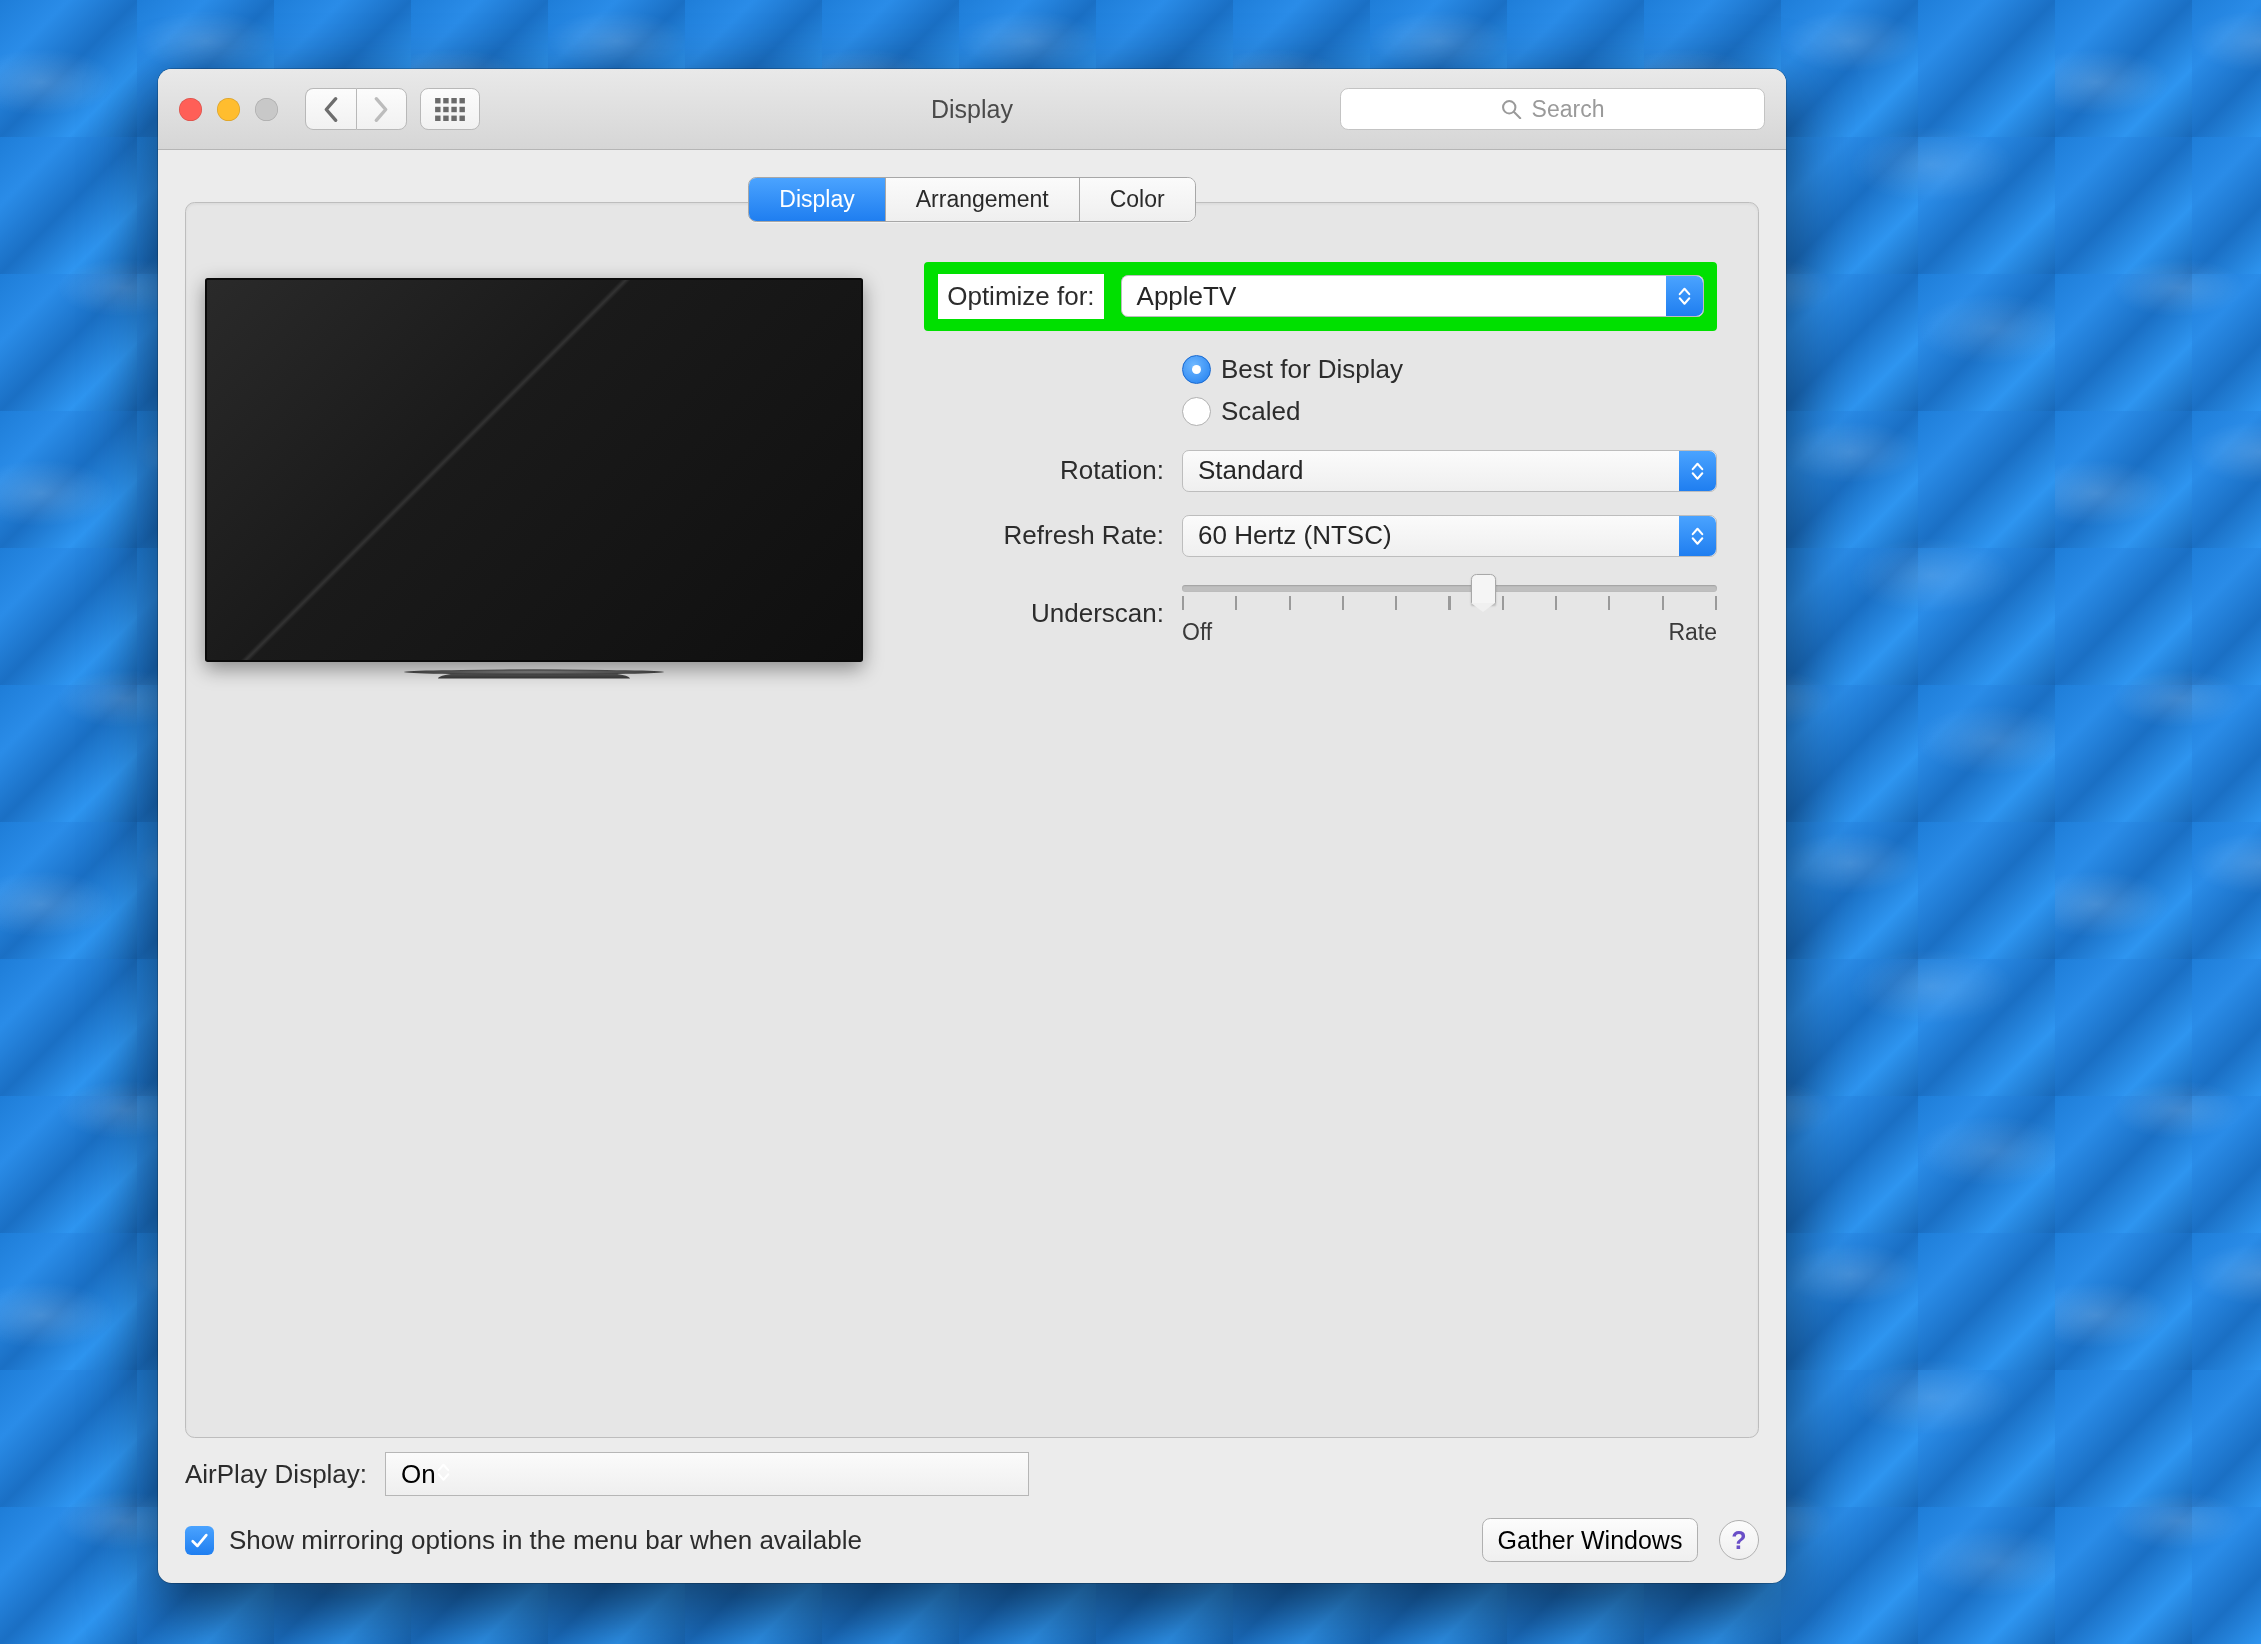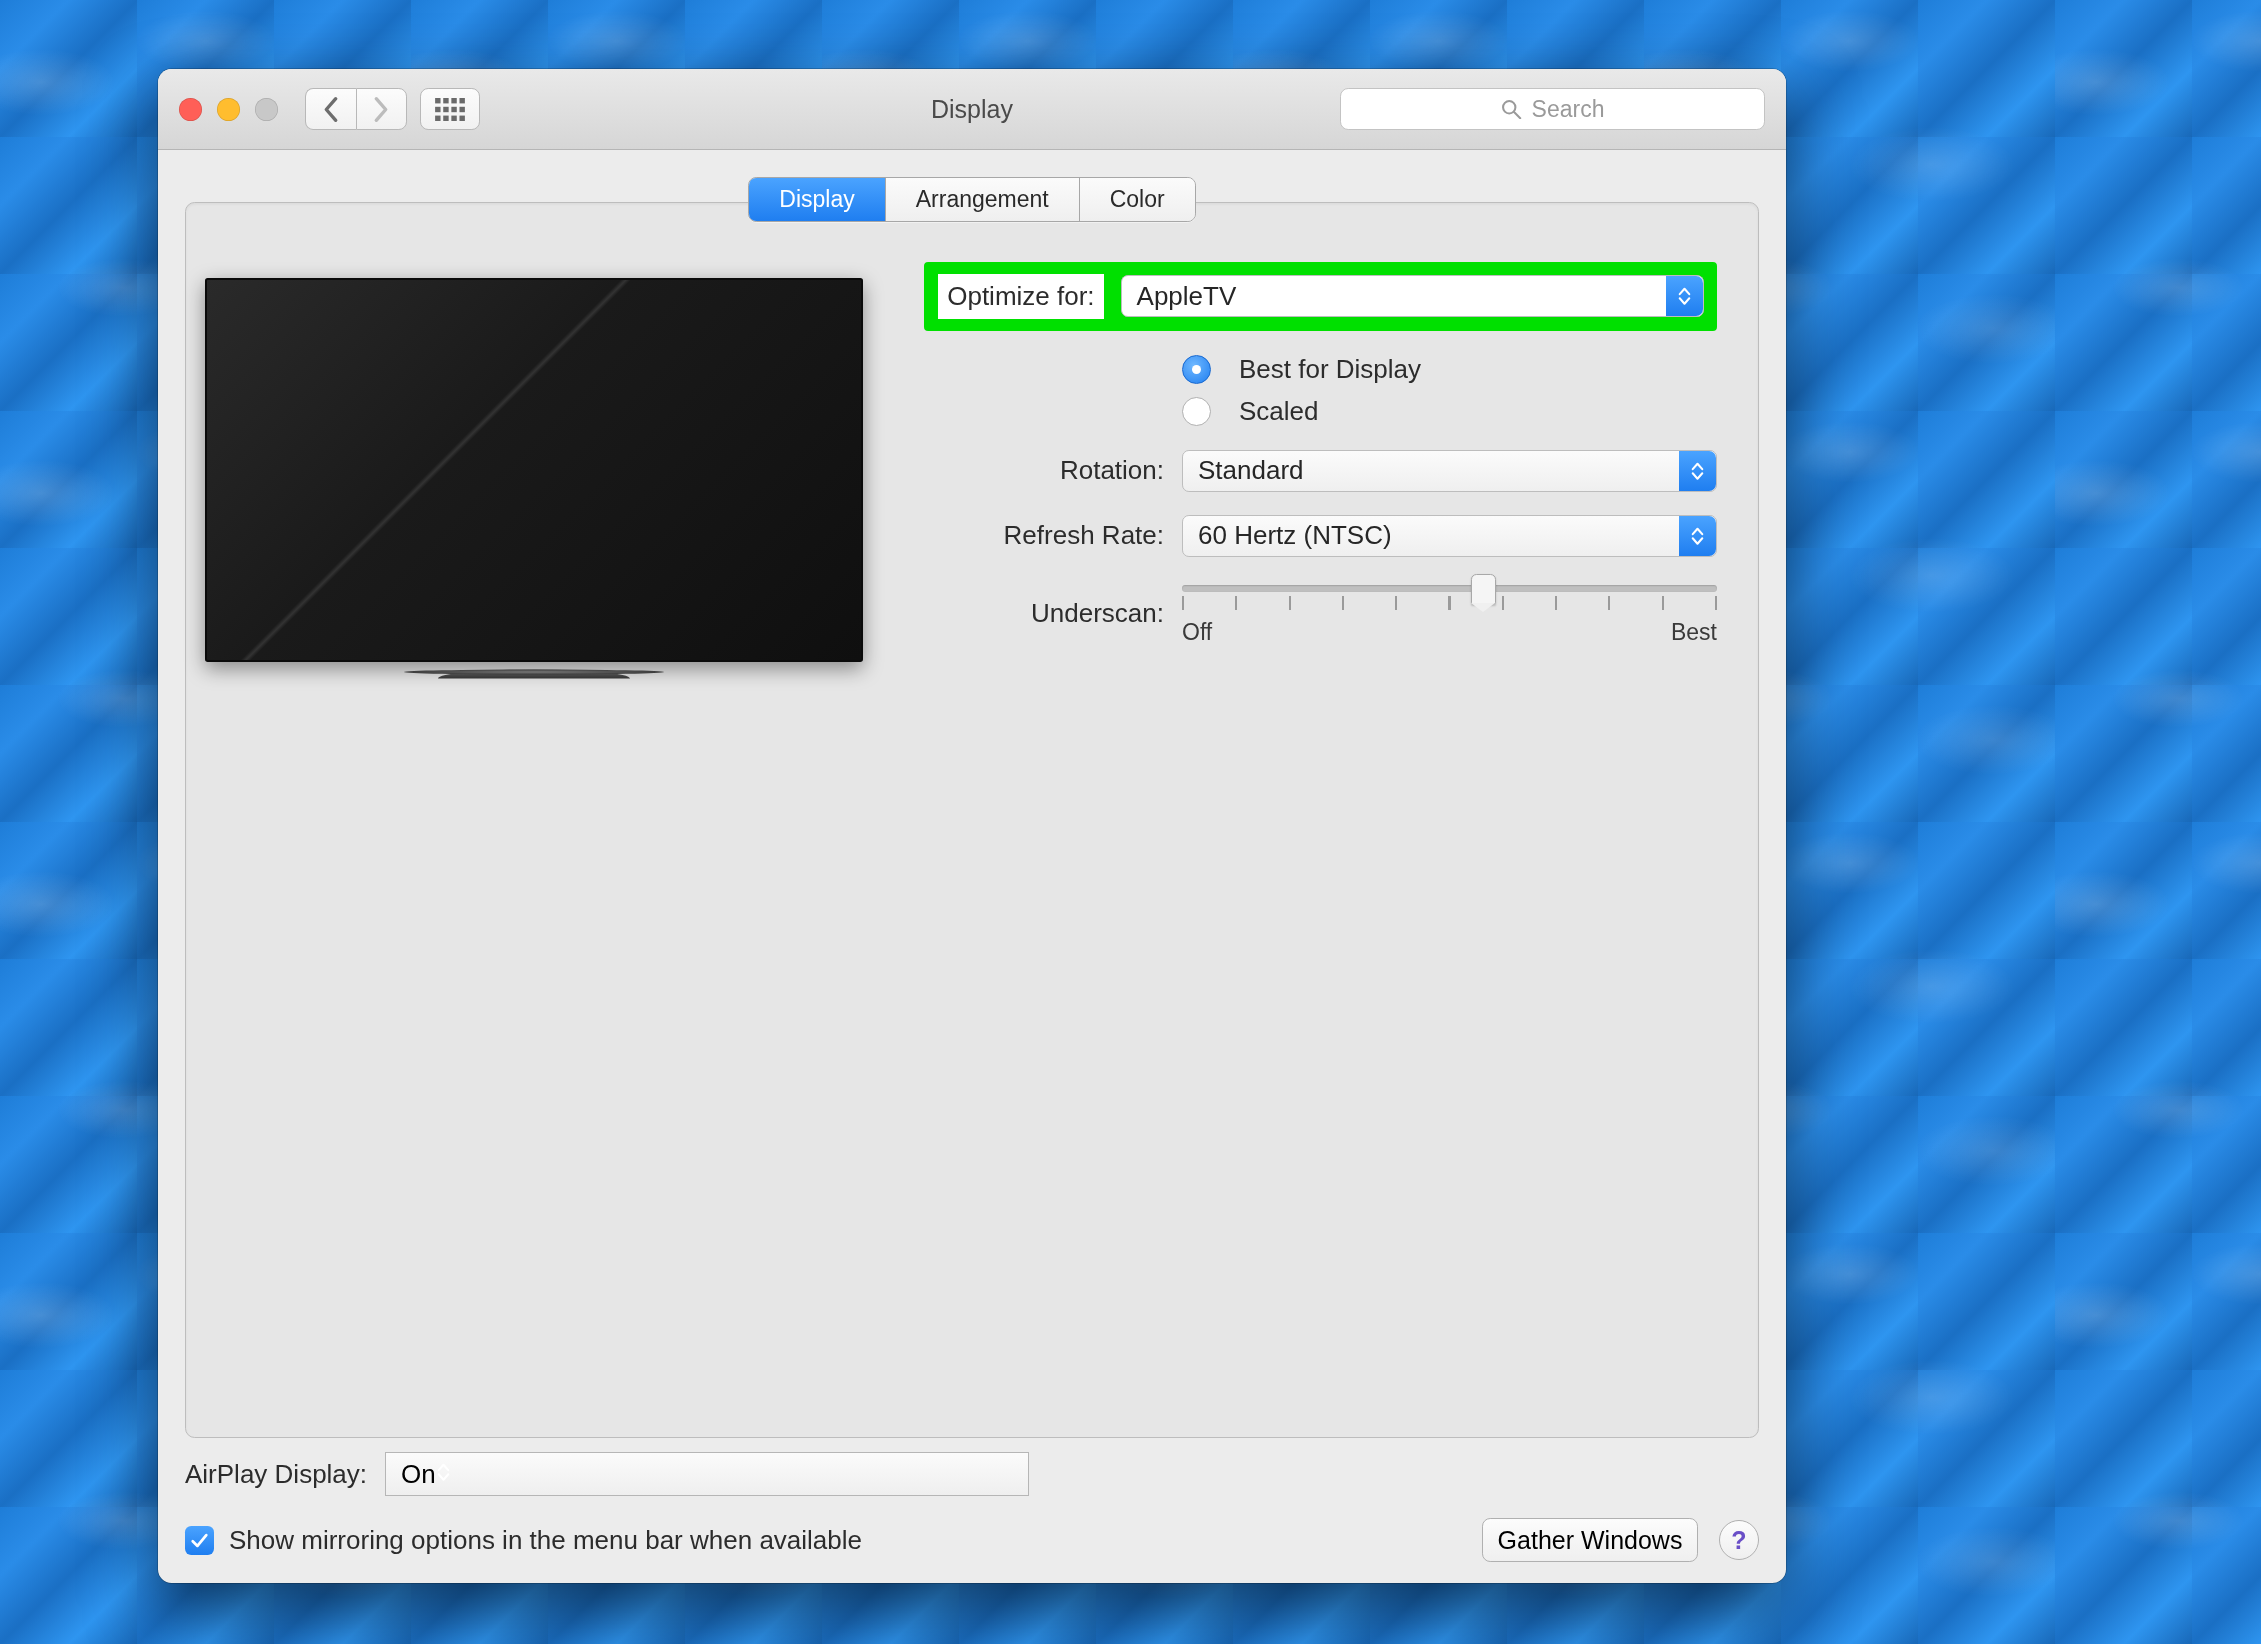--- a/index.html
+++ b/index.html
@@ -146,21 +146,21 @@
   .popup.gray { background: linear-gradient(#fbfbfb,#efefef); }
   .popup .endcap {
     position:absolute; right:0; top:0; bottom:0; width:37px;
     background: linear-gradient(#4aa3ff,#1f7ef0);
     border-radius:0 6.9px 6.9px 0;
     display:flex; align-items:center; justify-content:center;
   }
   .endcap svg { width:15px; }
 
   .radiogrp { display:flex; flex-direction:column; gap:11px; margin-left:251px; }
-  .radio { display:flex; align-items:center; gap:28px; font-size:26px; color:#2c2c2c; }
+  .radio { display:flex; align-items:center; gap:10px; font-size:26px; color:#2c2c2c; }
   .rdot {
     width:29px; height:29px; border-radius:50%;
     background:#fff; border:0.7px solid #b0b0b0;
     display:flex; align-items:center; justify-content:center;
   }
   .rdot.checked { background: radial-gradient(circle at 40% 35%, #6fb8ff, #1f7ef0); border-color:#1768d0; }
   .rdot.checked::after{ content:""; width:9.6px; height:9.6px; border-radius:50%; background:#fff; }
 
   
   .slider-wrap { flex:1; position:relative; padding-top:5.5px; }
@@ -353,21 +353,21 @@
                   <span></span>
                   <span></span>
                   <span></span>
                   <span></span>
                   <span></span>
                 </div>
               <div class="thumb"></div>
             </div>
             <div class="slider-labels">
               <span>Off</span>
-              <span>Best</span>
+              <span>Rate</span>
             </div>
           </div>
         </div>
 
       </div>
     </div>
 
     <div class="footer">
       <div class="row">
         <span class="lab2">AirPlay Display:</span>

